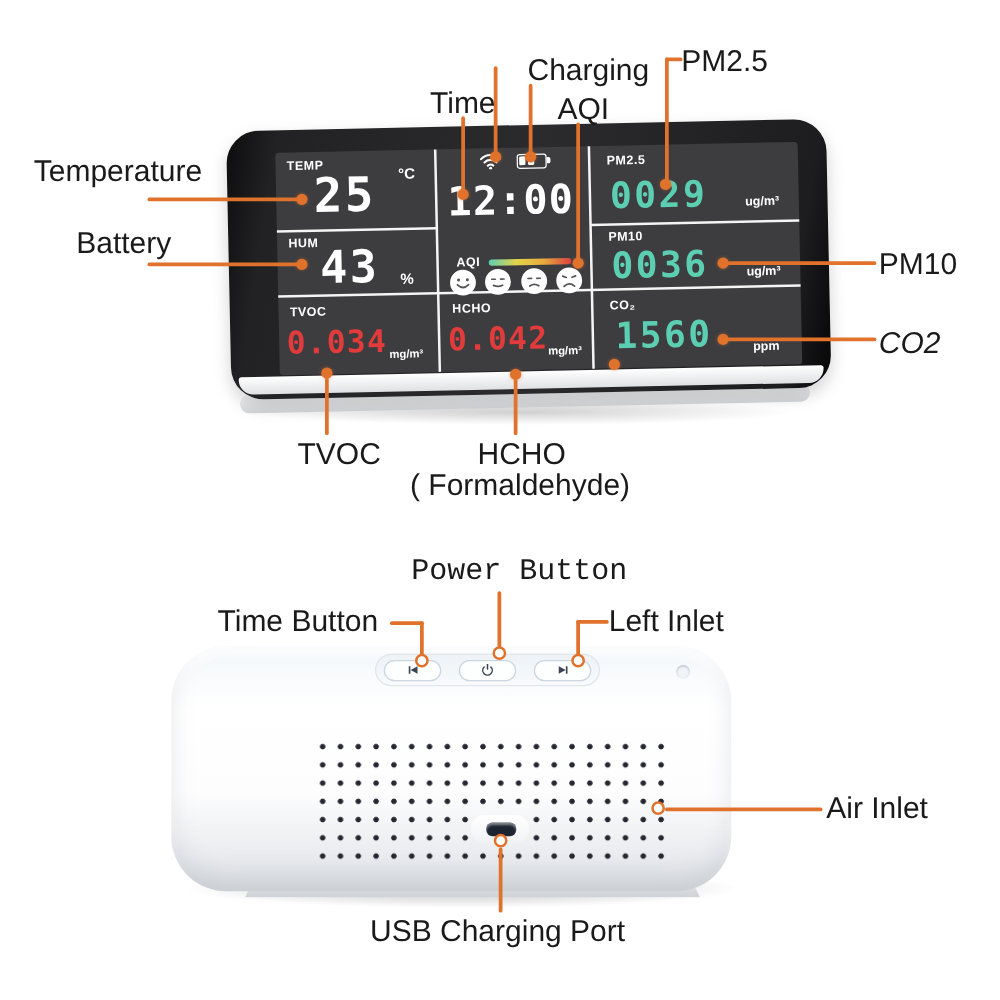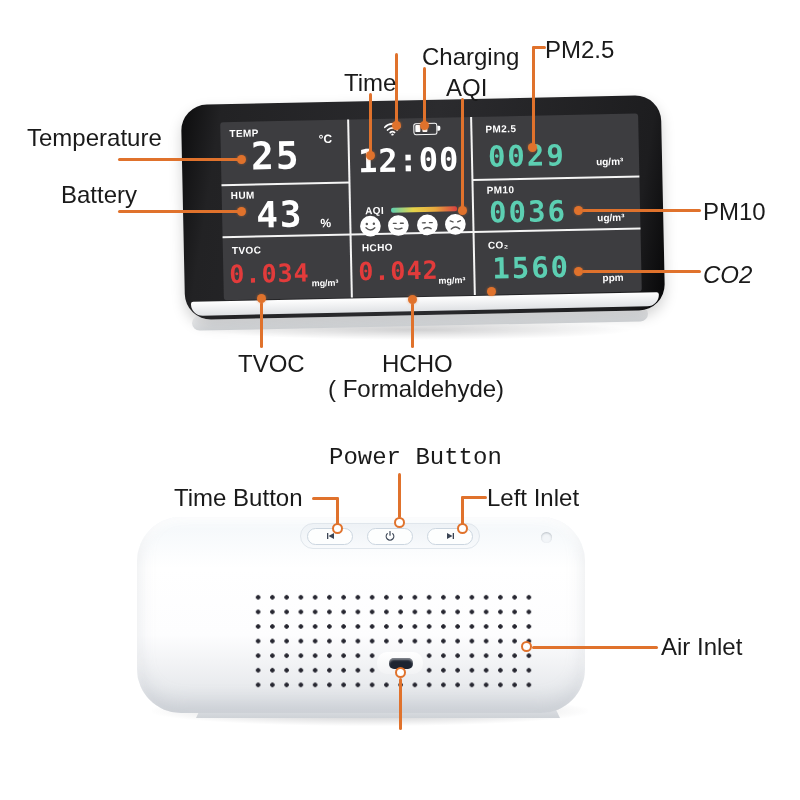--- a/index.html
+++ b/index.html
@@ -277,16 +277,17 @@
 
   <div class="ann" style="left:487px;top:485px;">Left Inlet</div>
   <div class="lline" style="left:461px;top:496px;width:26px;height:3px;"></div>
   <div class="lline" style="left:461px;top:496px;width:3px;height:29px;"></div>
   <div class="lring" style="left:457px;top:523px;"></div>
 
   <div class="ann" style="left:661px;top:634px;">Air Inlet</div>
   <div class="lline" style="left:532px;top:646px;width:126px;height:3px;"></div>
   <div class="lring" style="left:521px;top:641px;"></div>
 
+  <div class="ann" style="left:296px;top:733px;">USB Charging Port</div>
   <div class="lline" style="left:399px;top:678px;width:3px;height:52px;"></div>
   <div class="lring" style="left:395px;top:667px;"></div>
 
 </div>
 
 </body></html>

